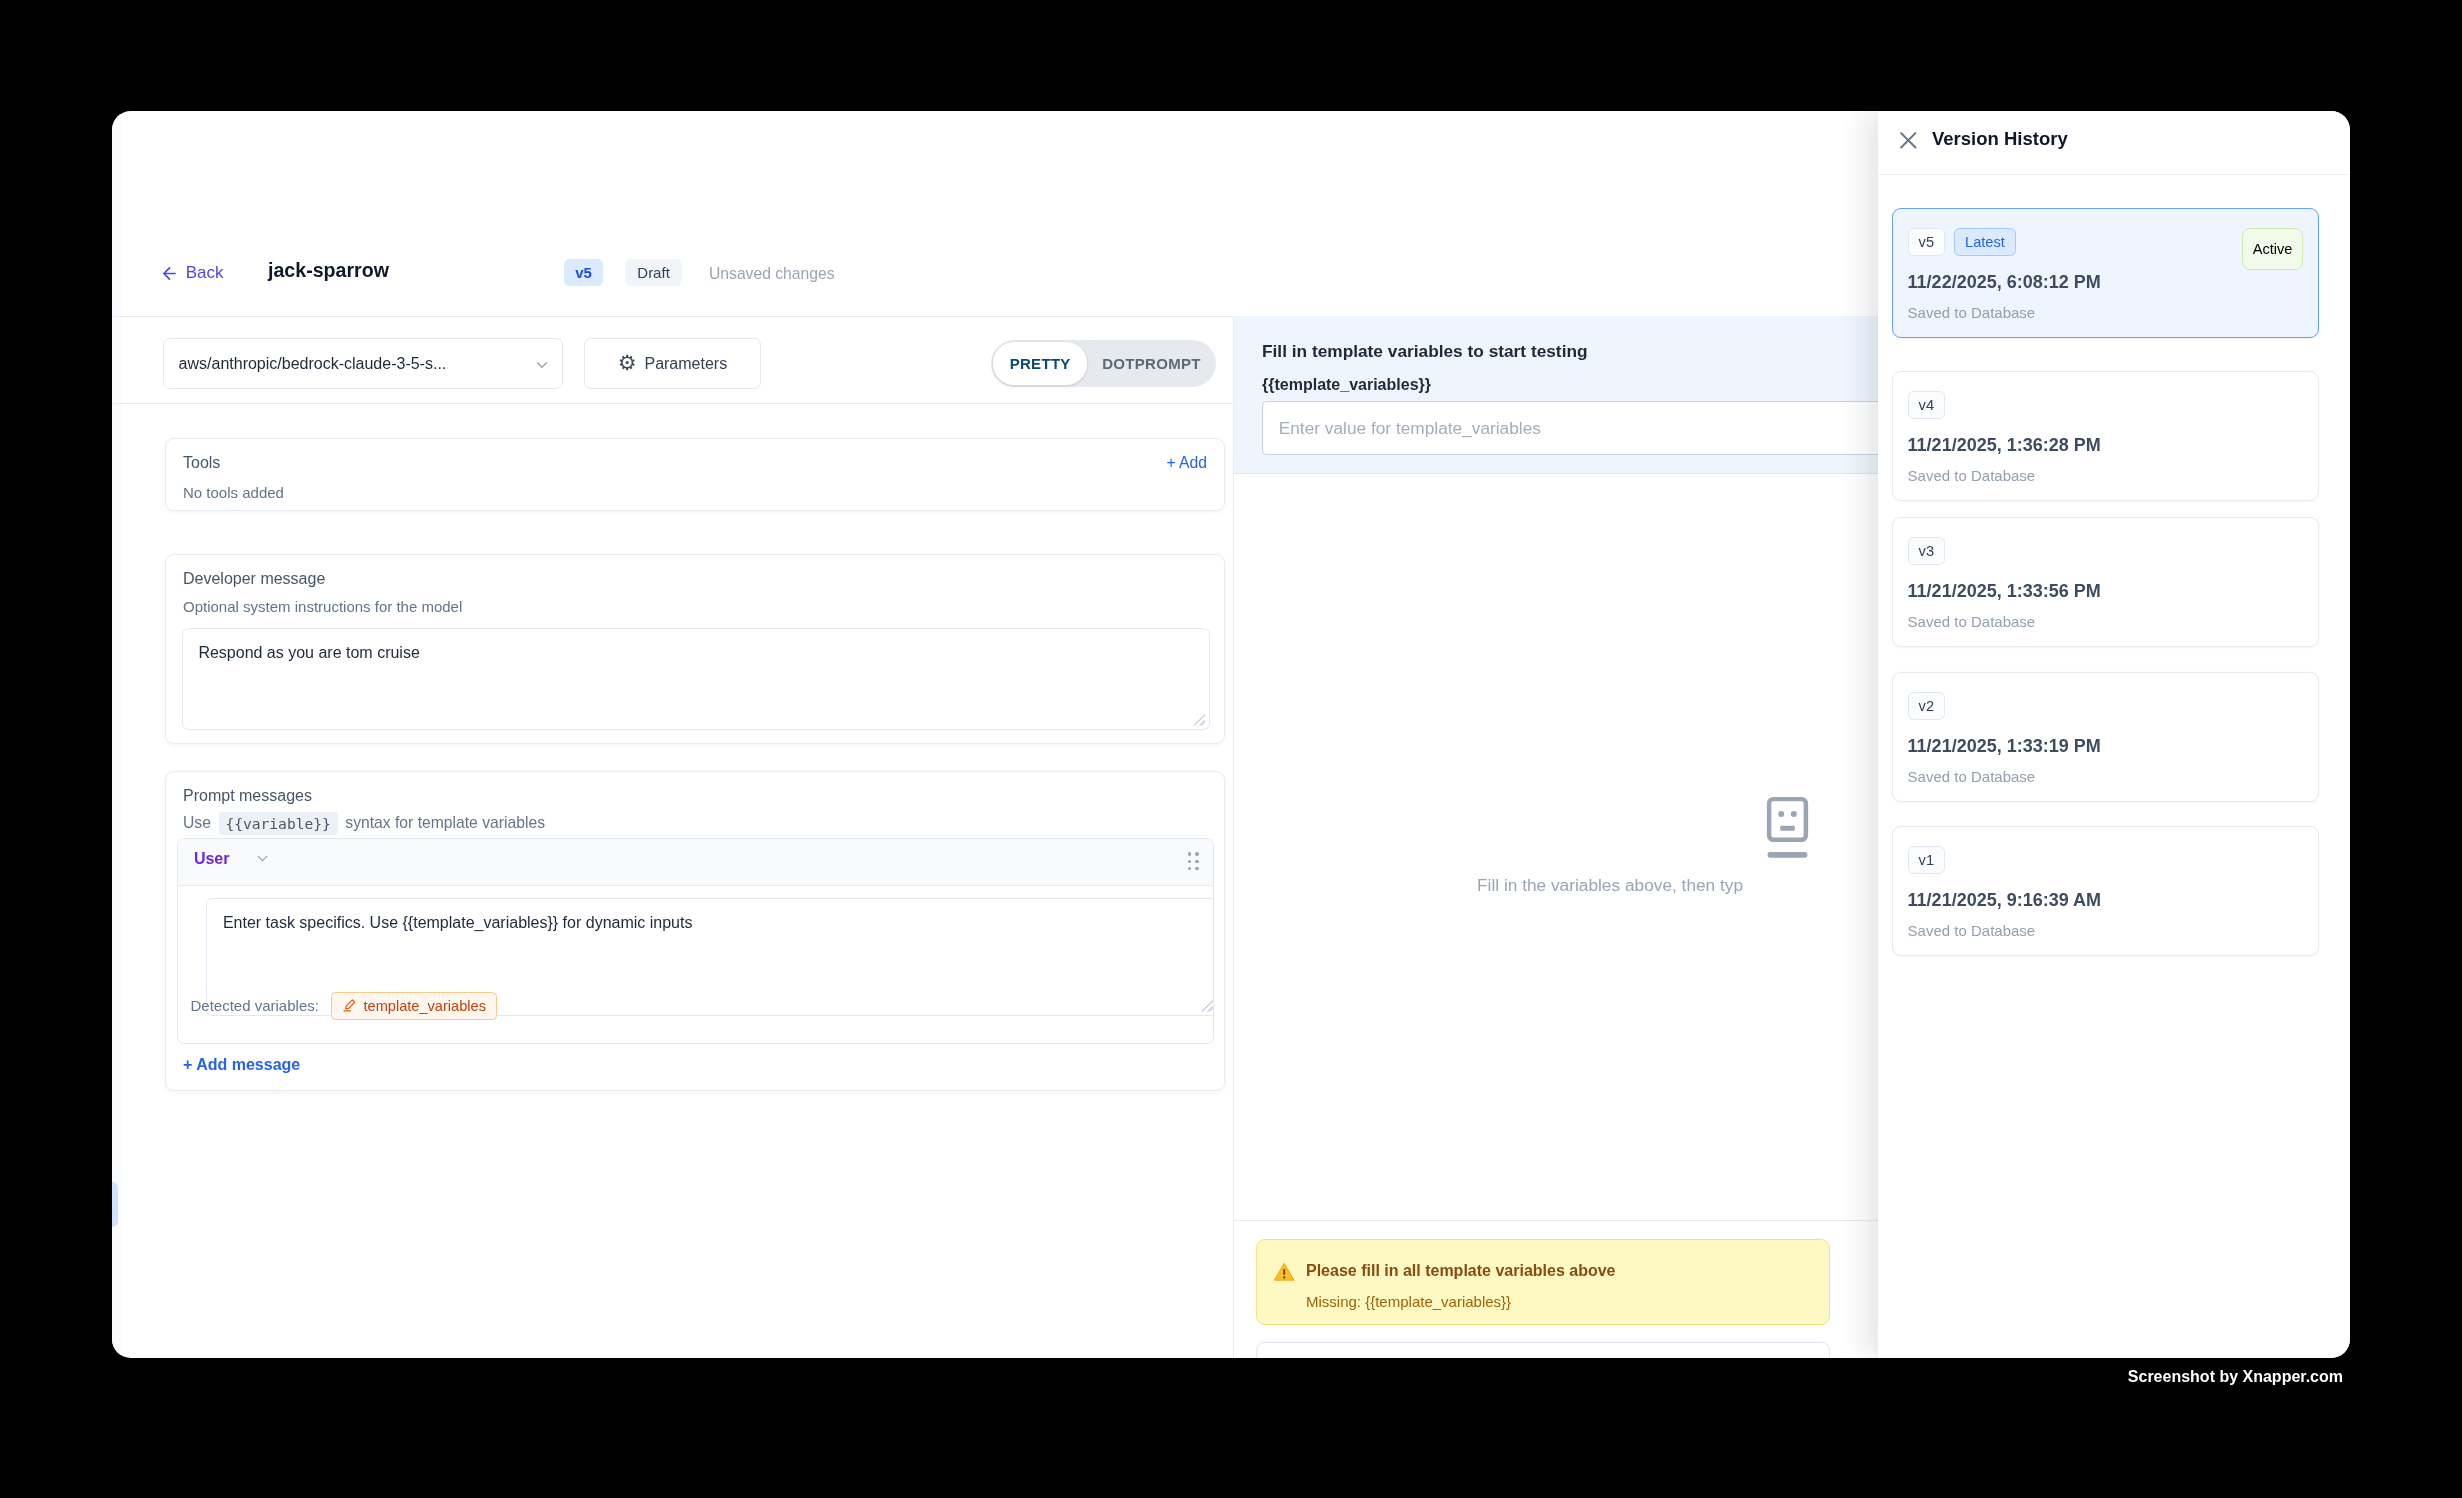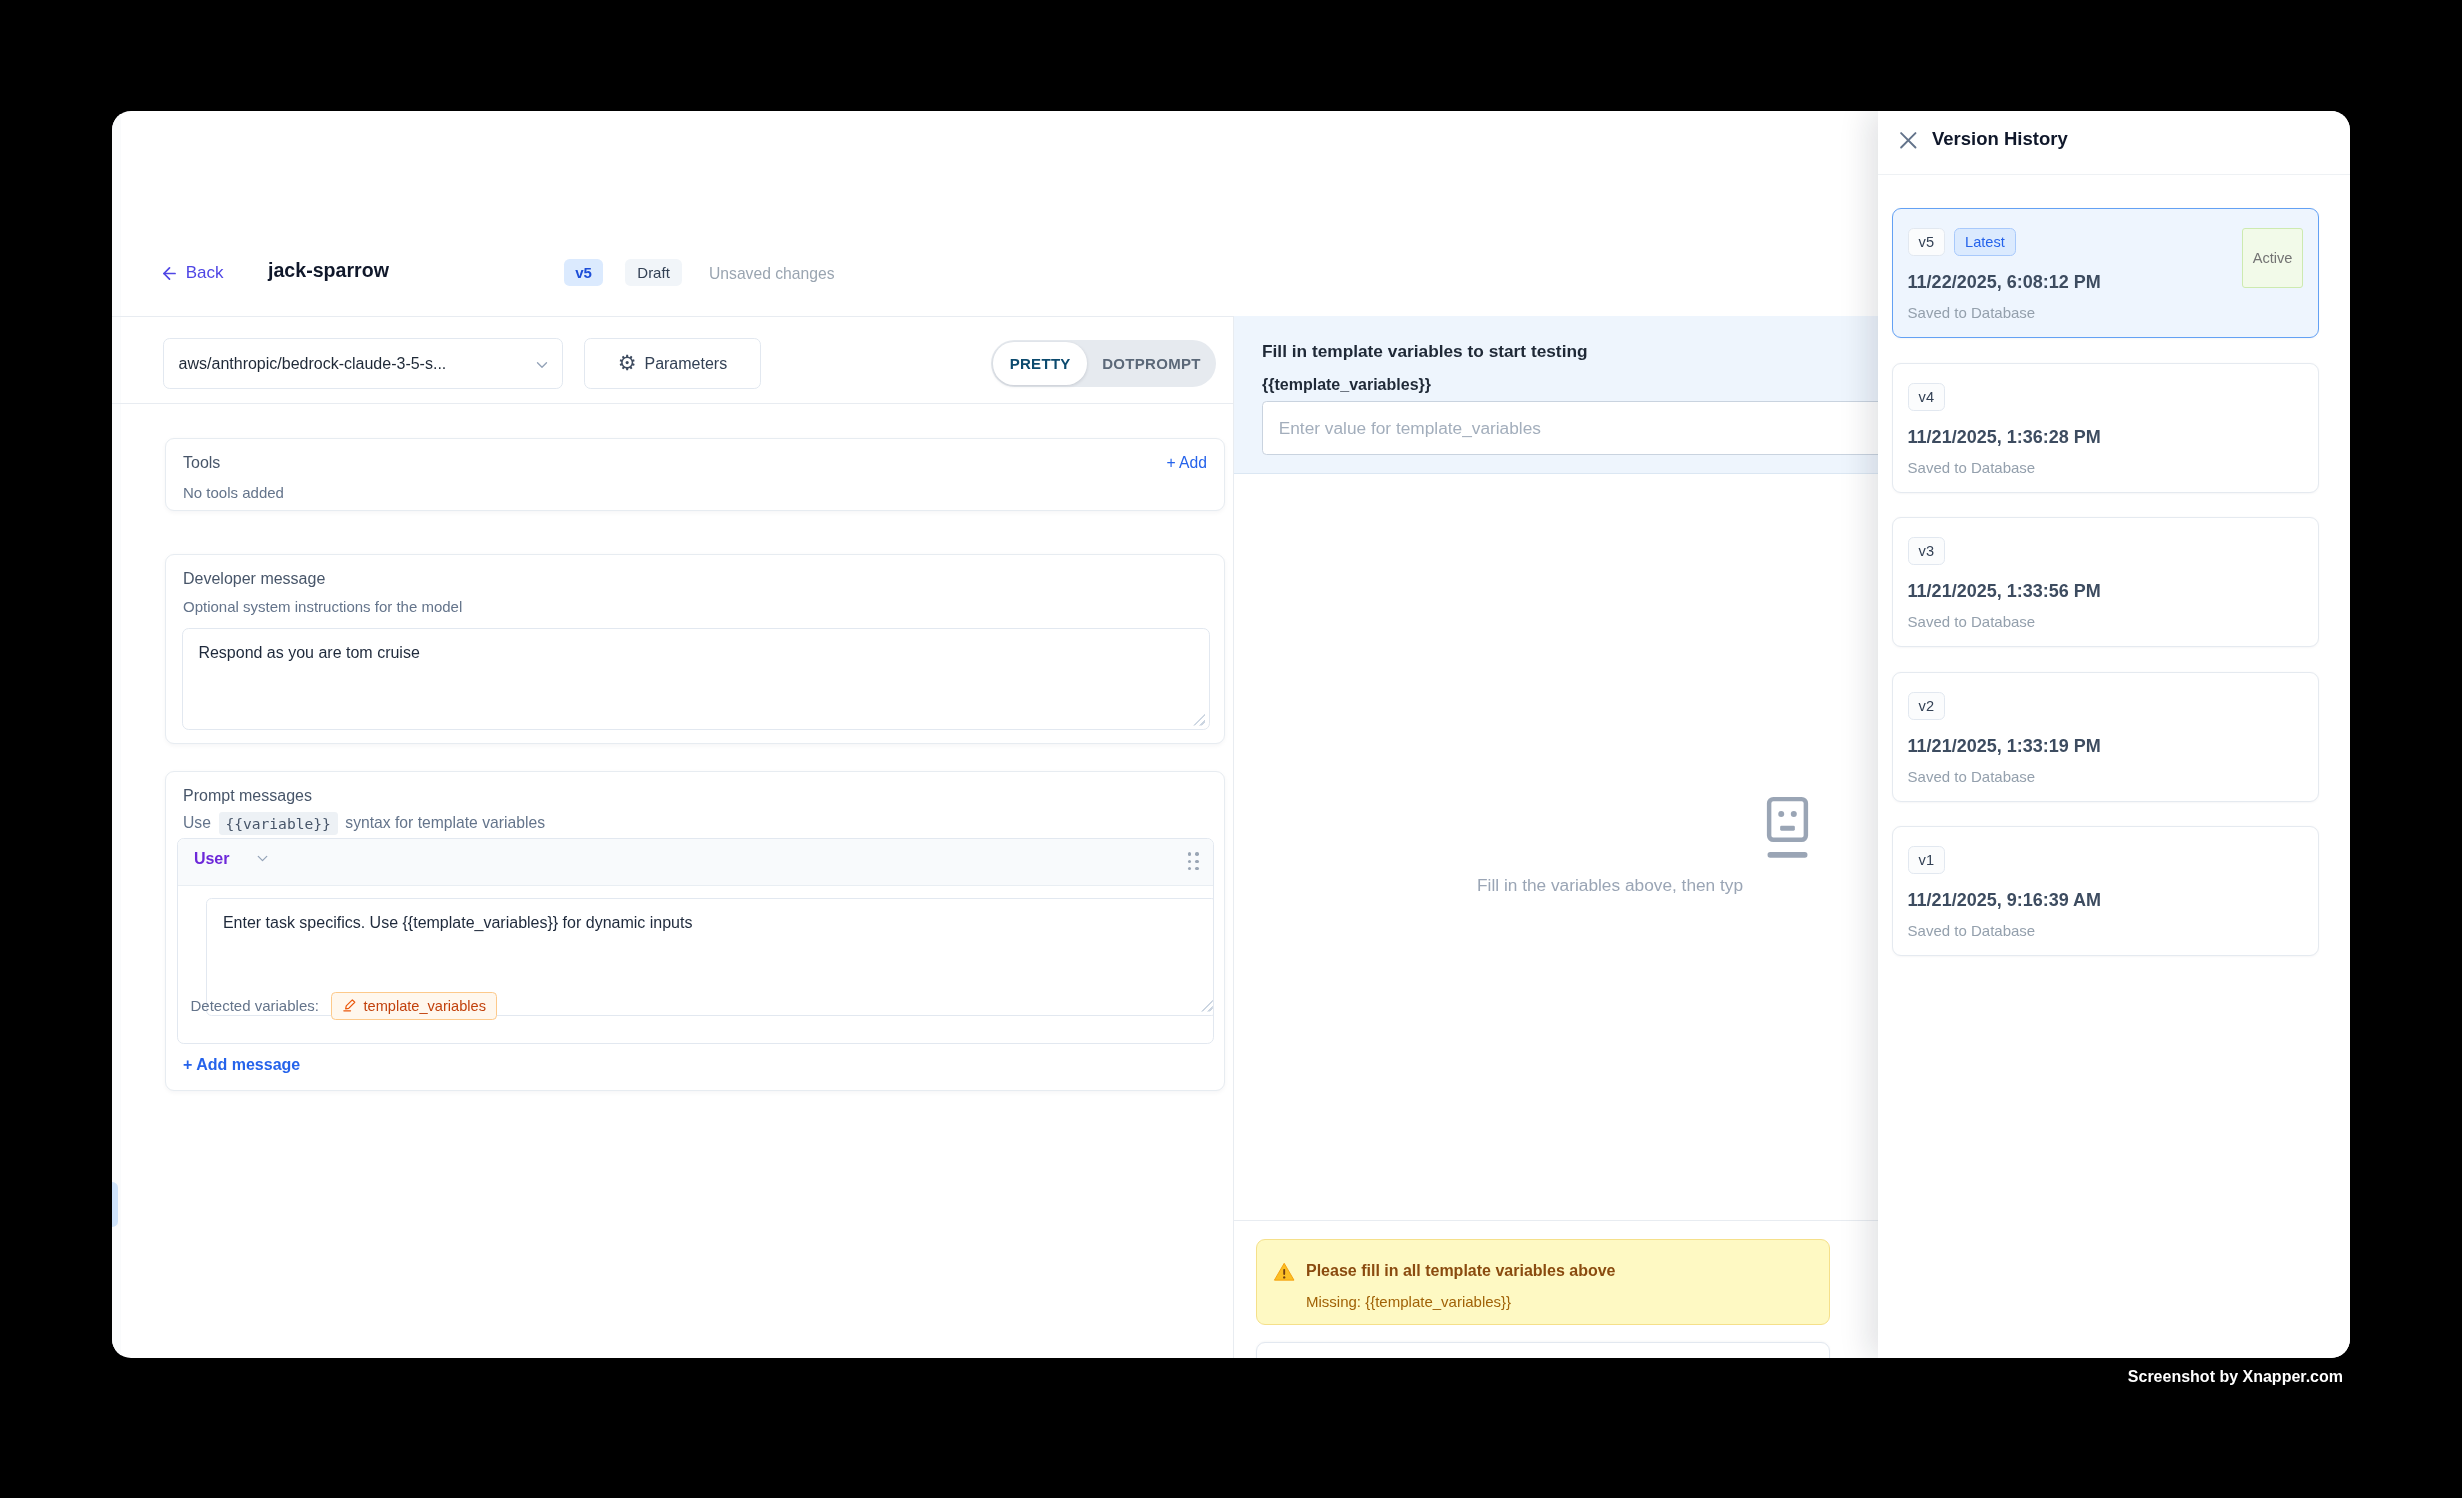--- a/index.html
+++ b/index.html
@@ -122,21 +122,21 @@
   .vcard { position:absolute; left:14px; width:427px; height:130px; background:#fff;
            border:0.6px solid #e5eaf0; border-radius:9px; cursor:pointer;
            box-shadow:0 0.6px 2.2px rgba(15,23,42,.04); }
   .vcard.active-card { background:#eef5fe; border:1.1px solid #63a1f4; }
   .vc-badges { position:absolute; left:14.6px; top:19px; display:flex; gap:9px; align-items:center; }
   .vc-ver { background:#fbfcfd; border:0.6px solid #e2e8f0; border-radius:5.6px;
             font-size:14.6px; font-weight:500; color:#334155; padding:5px 10px; }
   .vc-latest { background:#dbeafe; border:0.6px solid #a8c9fb; border-radius:5.6px;
                font-size:14.6px; font-weight:500; color:#2563eb; padding:5px 10px; }
   .vc-active { position:absolute; right:14.6px; top:19px; background:#f2fae9; border:0.6px solid #cdeab0;
-               border-radius:3px; font-size:14.6px; font-weight:500; color:#737373; padding:21px 10px; }
+               border-radius:8px; font-size:14.6px; font-weight:500; color:#000000; padding:12px 10px; }
   .vc-time { position:absolute; left:14.6px; top:63px; font-size:18px; font-weight:600; color:#3d4c60; }
   .vc-status { position:absolute; left:14.6px; top:95px; font-size:15px; color:#94a0ad; }
 
   .watermark { position:absolute; right:119px; top:1368px; font-size:16px; font-weight:600; color:#fff; }
 </style>
 </head>
 <body>
 
 <div id="screen">
   <div class="window">
@@ -263,21 +263,21 @@
   <div class="vcard active-card" style="top: 97px;">
     <div class="vc-badges">
       <span class="vc-ver">v5</span>
       <span class="vc-latest">Latest</span>
     </div>
     <span class="vc-active">Active</span>
     <div class="vc-time">11/22/2025, 6:08:12 PM</div>
     <div class="vc-status">Saved to Database</div>
   </div>
 
-  <div class="vcard" style="top: 252px; border-radius: 9px;">
+  <div class="vcard" style="top: 260px; border-radius: 9px;">
     <div class="vc-badges">
       <span class="vc-ver">v4</span>
 
     </div>
 
     <div class="vc-time">11/21/2025, 1:36:28 PM</div>
     <div class="vc-status">Saved to Database</div>
   </div>
 
   <div class="vcard" style="top: 406px;">

